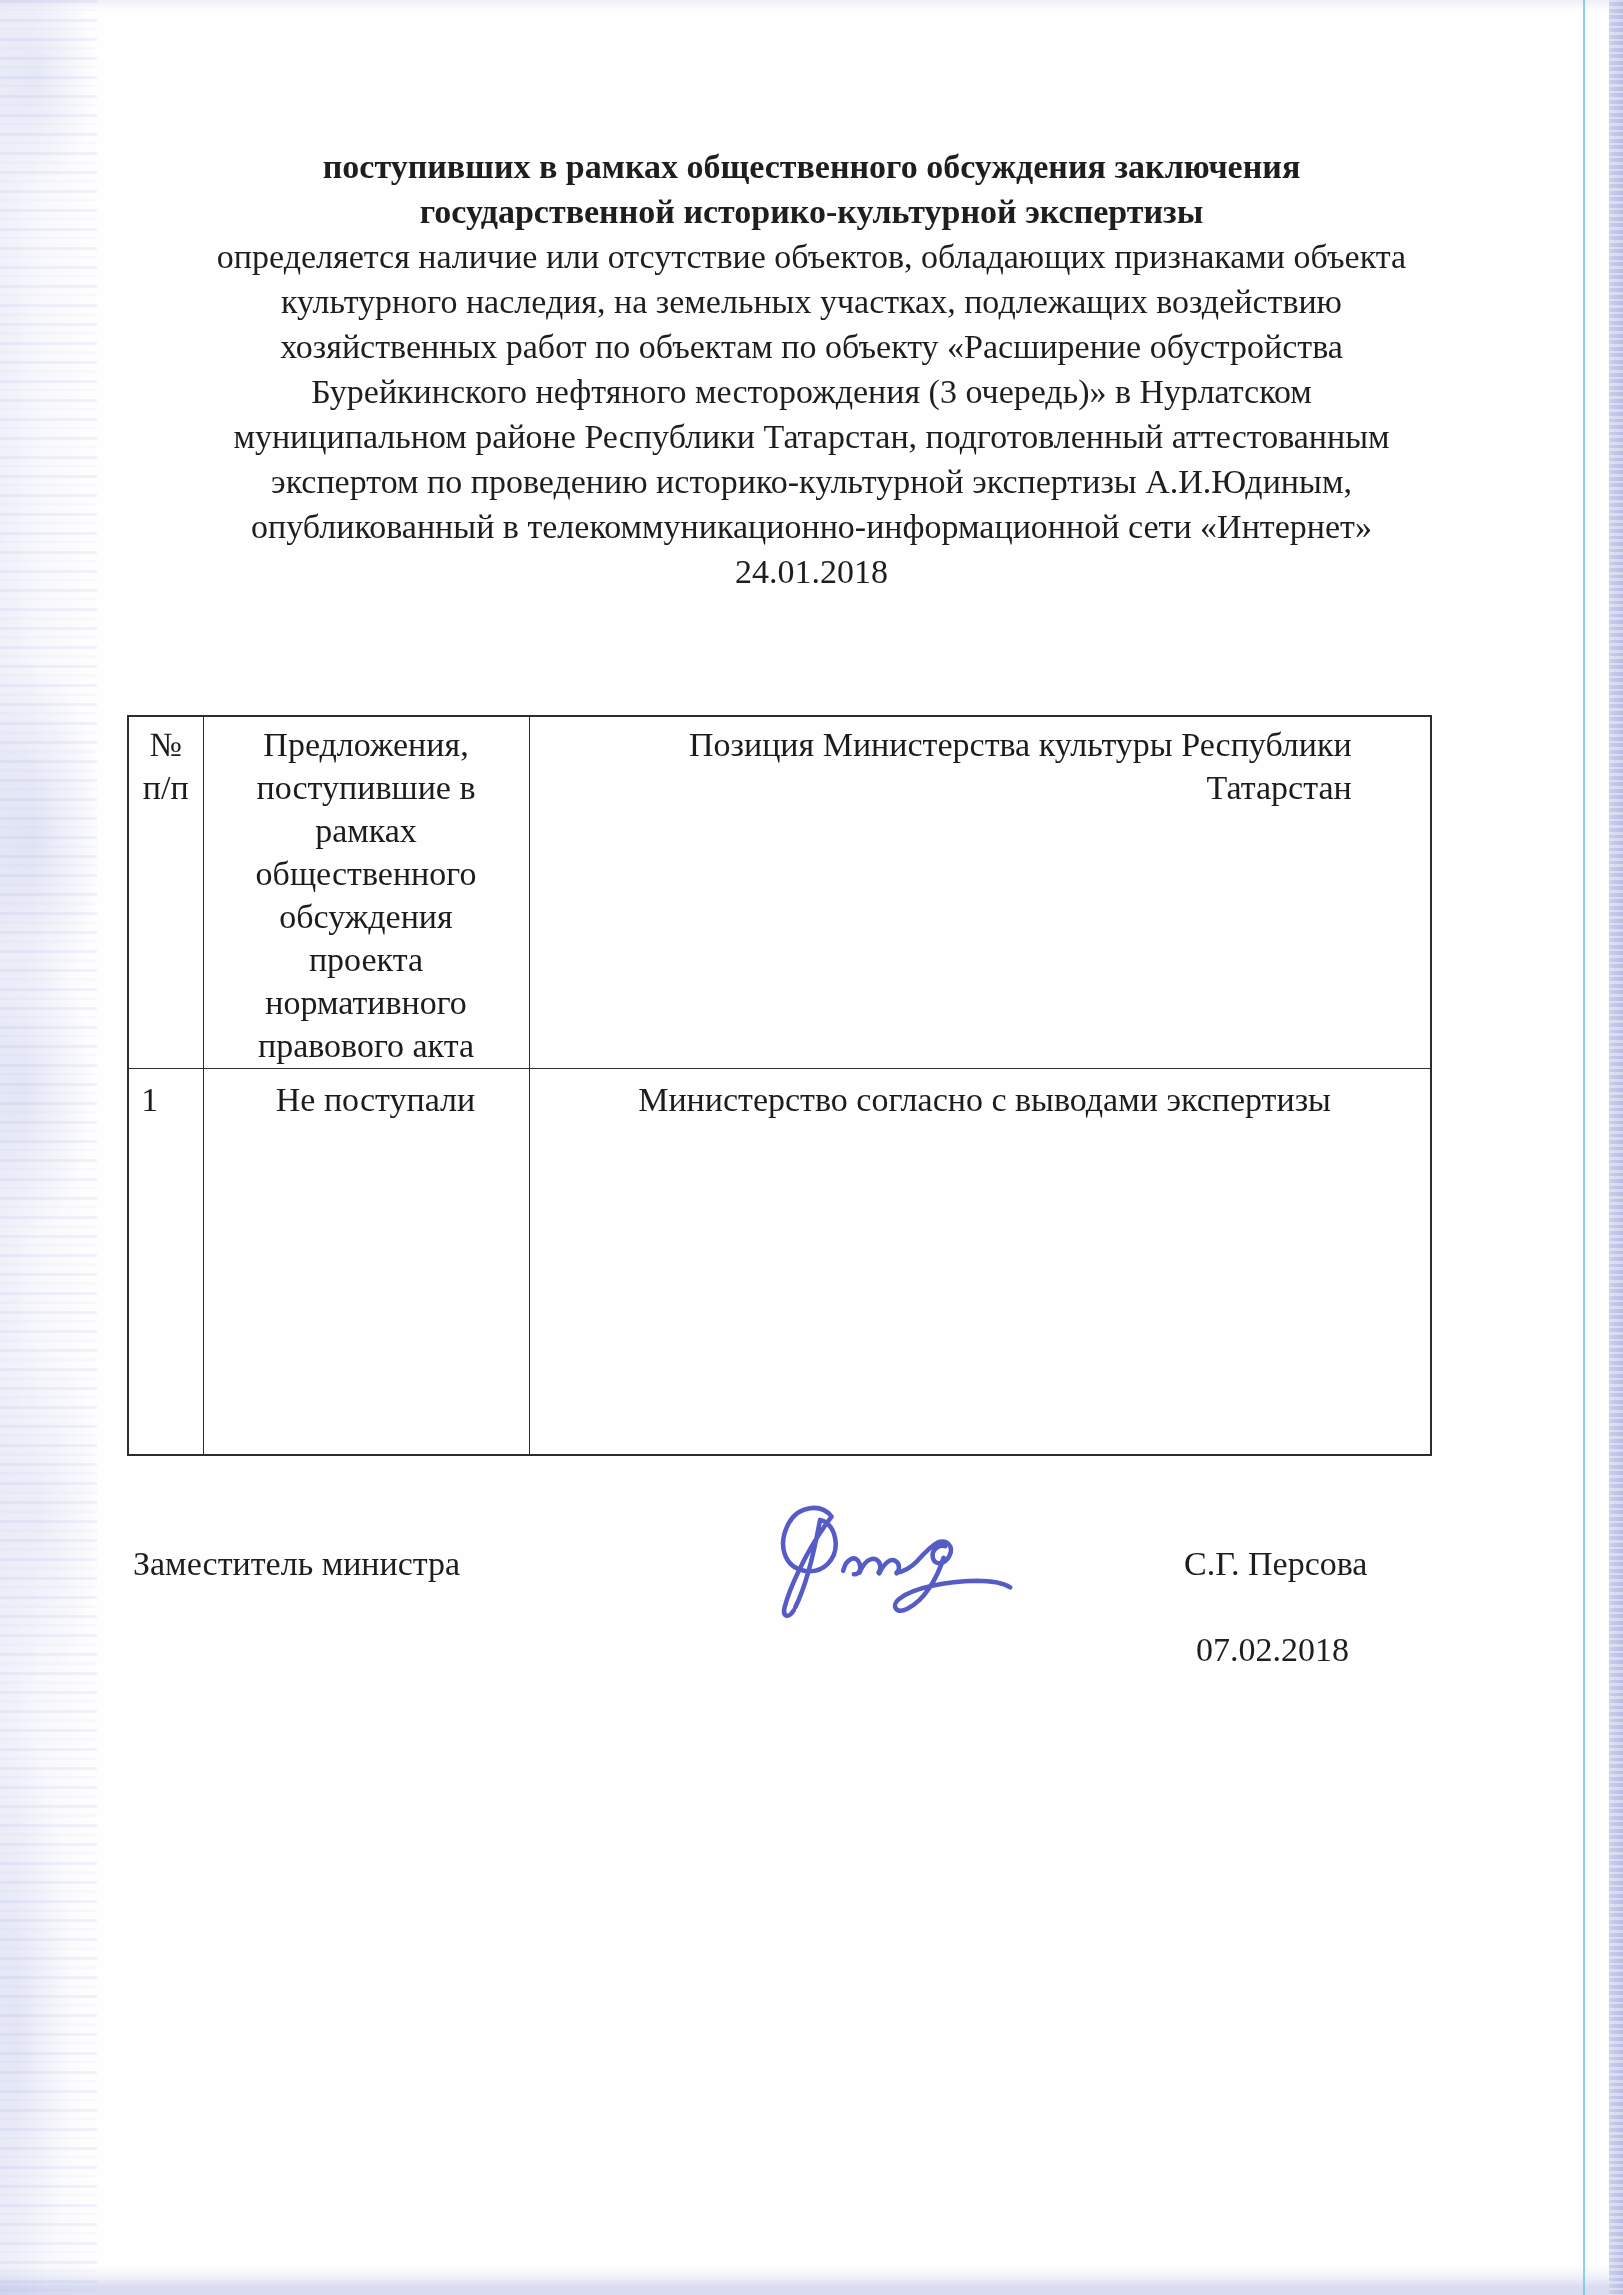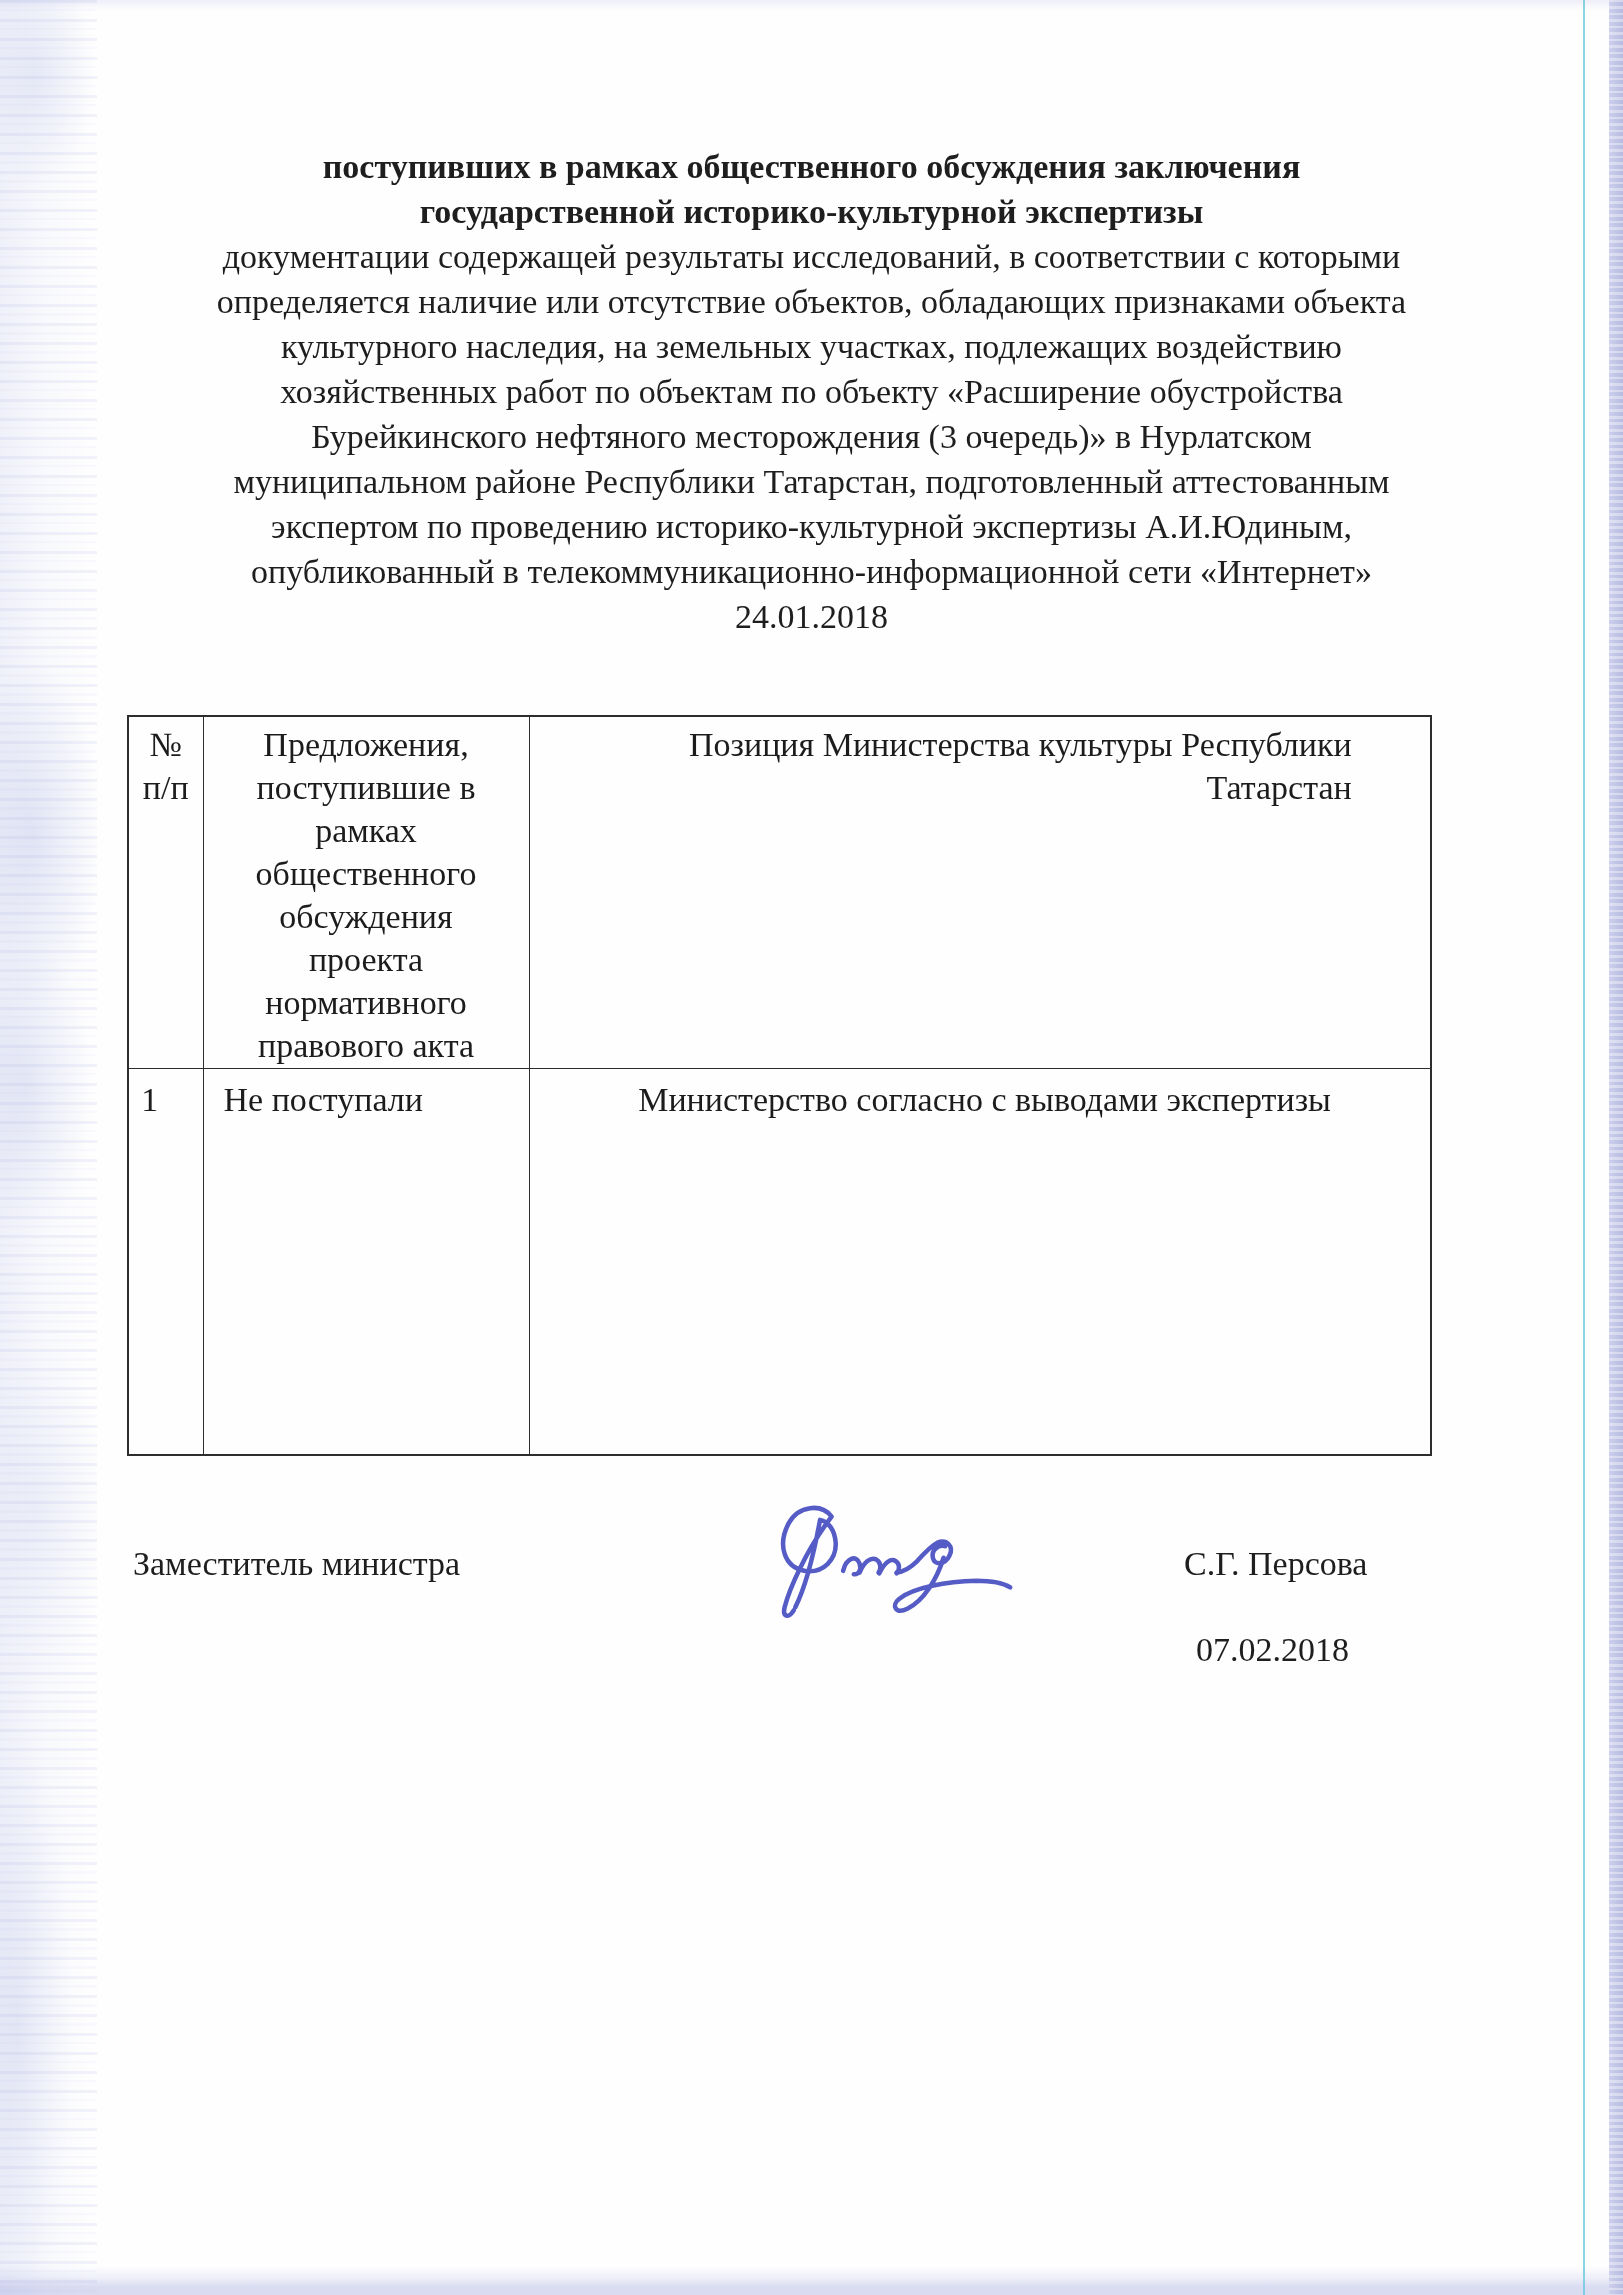--- a/index.html
+++ b/index.html
@@ -62,42 +62,41 @@
     overflow:hidden;
   }
   col.c1{width:75px;} col.c2{width:326px;} col.c3{width:902px;}
   thead tr{height:349px;}
   tbody tr{height:387px;}
   th{padding-top:5.7px;text-align:center;}
   .th2-inner{max-width:296px;margin:0 auto;}
   .th3-inner{max-width:744px;margin:0 auto;text-align:right;}
   td{padding-top:9.8px;}
   td.d1{padding-left:12.3px;text-align:left;}
-  td.d2{padding-left:20px;text-align:left;}
+  td.d2{padding-left:20px;text-align:center;}
   td.d3{padding-left:10.6px;text-align:center;}
   
   .sig-role{position:absolute;left:133px;top:1545px;font-size:34px;white-space:nowrap;}
   .sig-name{position:absolute;left:1184px;top:1545px;font-size:34px;white-space:nowrap;}
   .sig-date{position:absolute;left:1196px;top:1631px;font-size:34px;white-space:nowrap;}
   .sig-mark{position:absolute;left:769px;top:1498px;width:247px;height:131px;}
   .sig-mark path{fill:none;stroke:#565cc6;stroke-width:5.5;stroke-linecap:round;stroke-linejoin:round;}
 </style>
 </head>
 <body>
 
 <div class="noise-left"></div>
 <div class="noise-top"></div>
 <div class="noise-bottom"></div>
 <div class="cyan-line"></div>
 <div class="right-strip"></div>
 
 <div class="title-block">
   <div class="tl b">поступивших в рамках общественного обсуждения заключения</div>
   <div class="tl b">государственной историко-культурной экспертизы</div>
-  <div class="tl">документации содержащей результаты исследований, в соответствии с которыми</div>
   <div class="tl">определяется наличие или отсутствие объектов, обладающих признаками объекта</div>
   <div class="tl">культурного наследия, на земельных участках, подлежащих воздействию</div>
   <div class="tl">хозяйственных работ по объектам по объекту «Расширение обустройства</div>
   <div class="tl">Бурейкинского нефтяного месторождения (3 очередь)» в Нурлатском</div>
   <div class="tl">муниципальном районе Республики Татарстан, подготовленный аттестованным</div>
   <div class="tl">экспертом по проведению историко-культурной экспертизы А.И.Юдиным,</div>
   <div class="tl">опубликованный в телекоммуникационно-информационной сети «Интернет»</div>
   <div class="tl">24.01.2018</div>
 </div>
 

